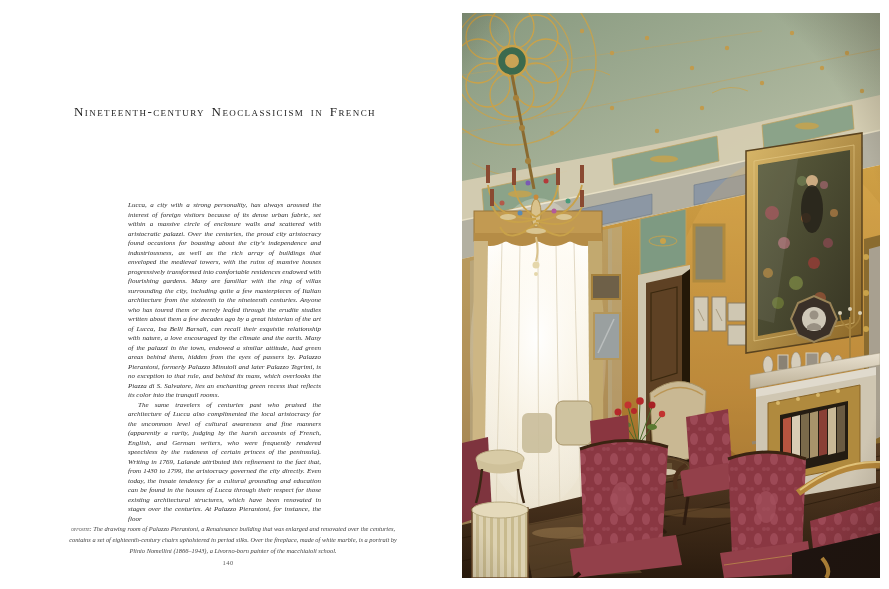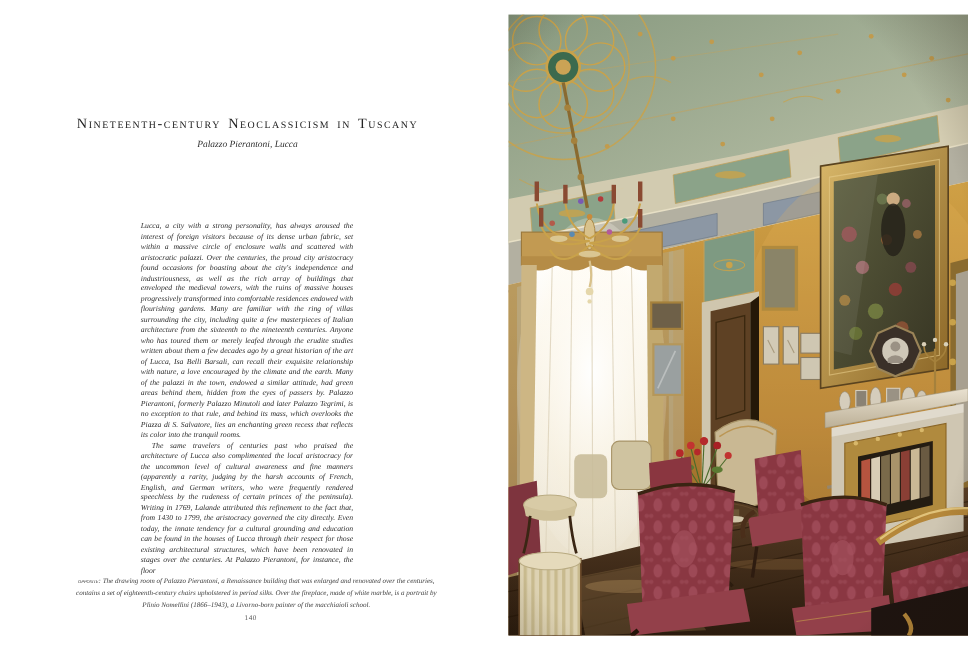--- a/index.html
+++ b/index.html
@@ -25,22 +25,21 @@
   .page-right{position:absolute;left:455px;top:0;width:434px;height:589px;}
   .plate{position:absolute;left:7px;top:13px;width:418px;height:565px;overflow:hidden;}
   .plate svg{display:block;width:100%;height:100%;}
 </style>
 </head>
 <body>
 
 <div class="spread">
 
   <div class="page-left">
-    <div class="title">Nineteenth-century Neoclassicism in Tuscany</div>
-    <div class="subtitle">Palazzo Pierantoni, Lucca</div>
+    <div class="title">Nineteenth-century Neoclassicism in French</div>
     <div class="bodytext">
       <p>Lucca, a city with a strong personality, has always aroused the interest of foreign visitors because of its dense urban fabric, set within a massive circle of enclosure walls and scattered with aristocratic palazzi. Over the centuries, the proud city aristocracy found occasions for boasting about the city's independence and industriousness, as well as the rich array of buildings that enveloped the medieval towers, with the ruins of massive houses progressively transformed into comfortable residences endowed with flourishing gardens. Many are familiar with the ring of villas surrounding the city, including quite a few masterpieces of Italian architecture from the sixteenth to the nineteenth centuries. Anyone who has toured them or merely leafed through the erudite studies written about them a few decades ago by a great historian of the art of Lucca, Isa Belli Barsali, can recall their exquisite relationship with nature, a love encouraged by the climate and the earth. Many of the palazzi in the town, endowed a similar attitude, had green areas behind them, hidden from the eyes of passers by. Palazzo Pierantoni, formerly Palazzo Minutoli and later Palazzo Tegrimi, is no exception to that rule, and behind its mass, which overlooks the Piazza di S. Salvatore, lies an enchanting green recess that reflects its color into the tranquil rooms.</p>
       <p class="indent">The same travelers of centuries past who praised the architecture of Lucca also complimented the local aristocracy for the uncommon level of cultural awareness and fine manners (apparently a rarity, judging by the harsh accounts of French, English, and German writers, who were frequently rendered speechless by the rudeness of certain princes of the peninsula). Writing in 1769, Lalande attributed this refinement to the fact that, from 1430 to 1799, the aristocracy governed the city directly. Even today, the innate tendency for a cultural grounding and education can be found in the houses of Lucca through their respect for those existing architectural structures, which have been renovated in stages over the centuries. At Palazzo Pierantoni, for instance, the floor</p>
     </div>
     <div class="caption">
       <span class="cap-label">opposite:</span><span> The drawing room of Palazzo Pierantoni, a Renaissance building that was enlarged and renovated over the centuries, contains a set of eighteenth-century chairs upholstered in period silks. Over the fireplace, made of white marble, is a portrait by Plinio Nomellini (1866–1943), a Livorno-born painter of the macchiaioli school.</span>
     </div>
     <div class="folio">140</div>
   </div>
 

